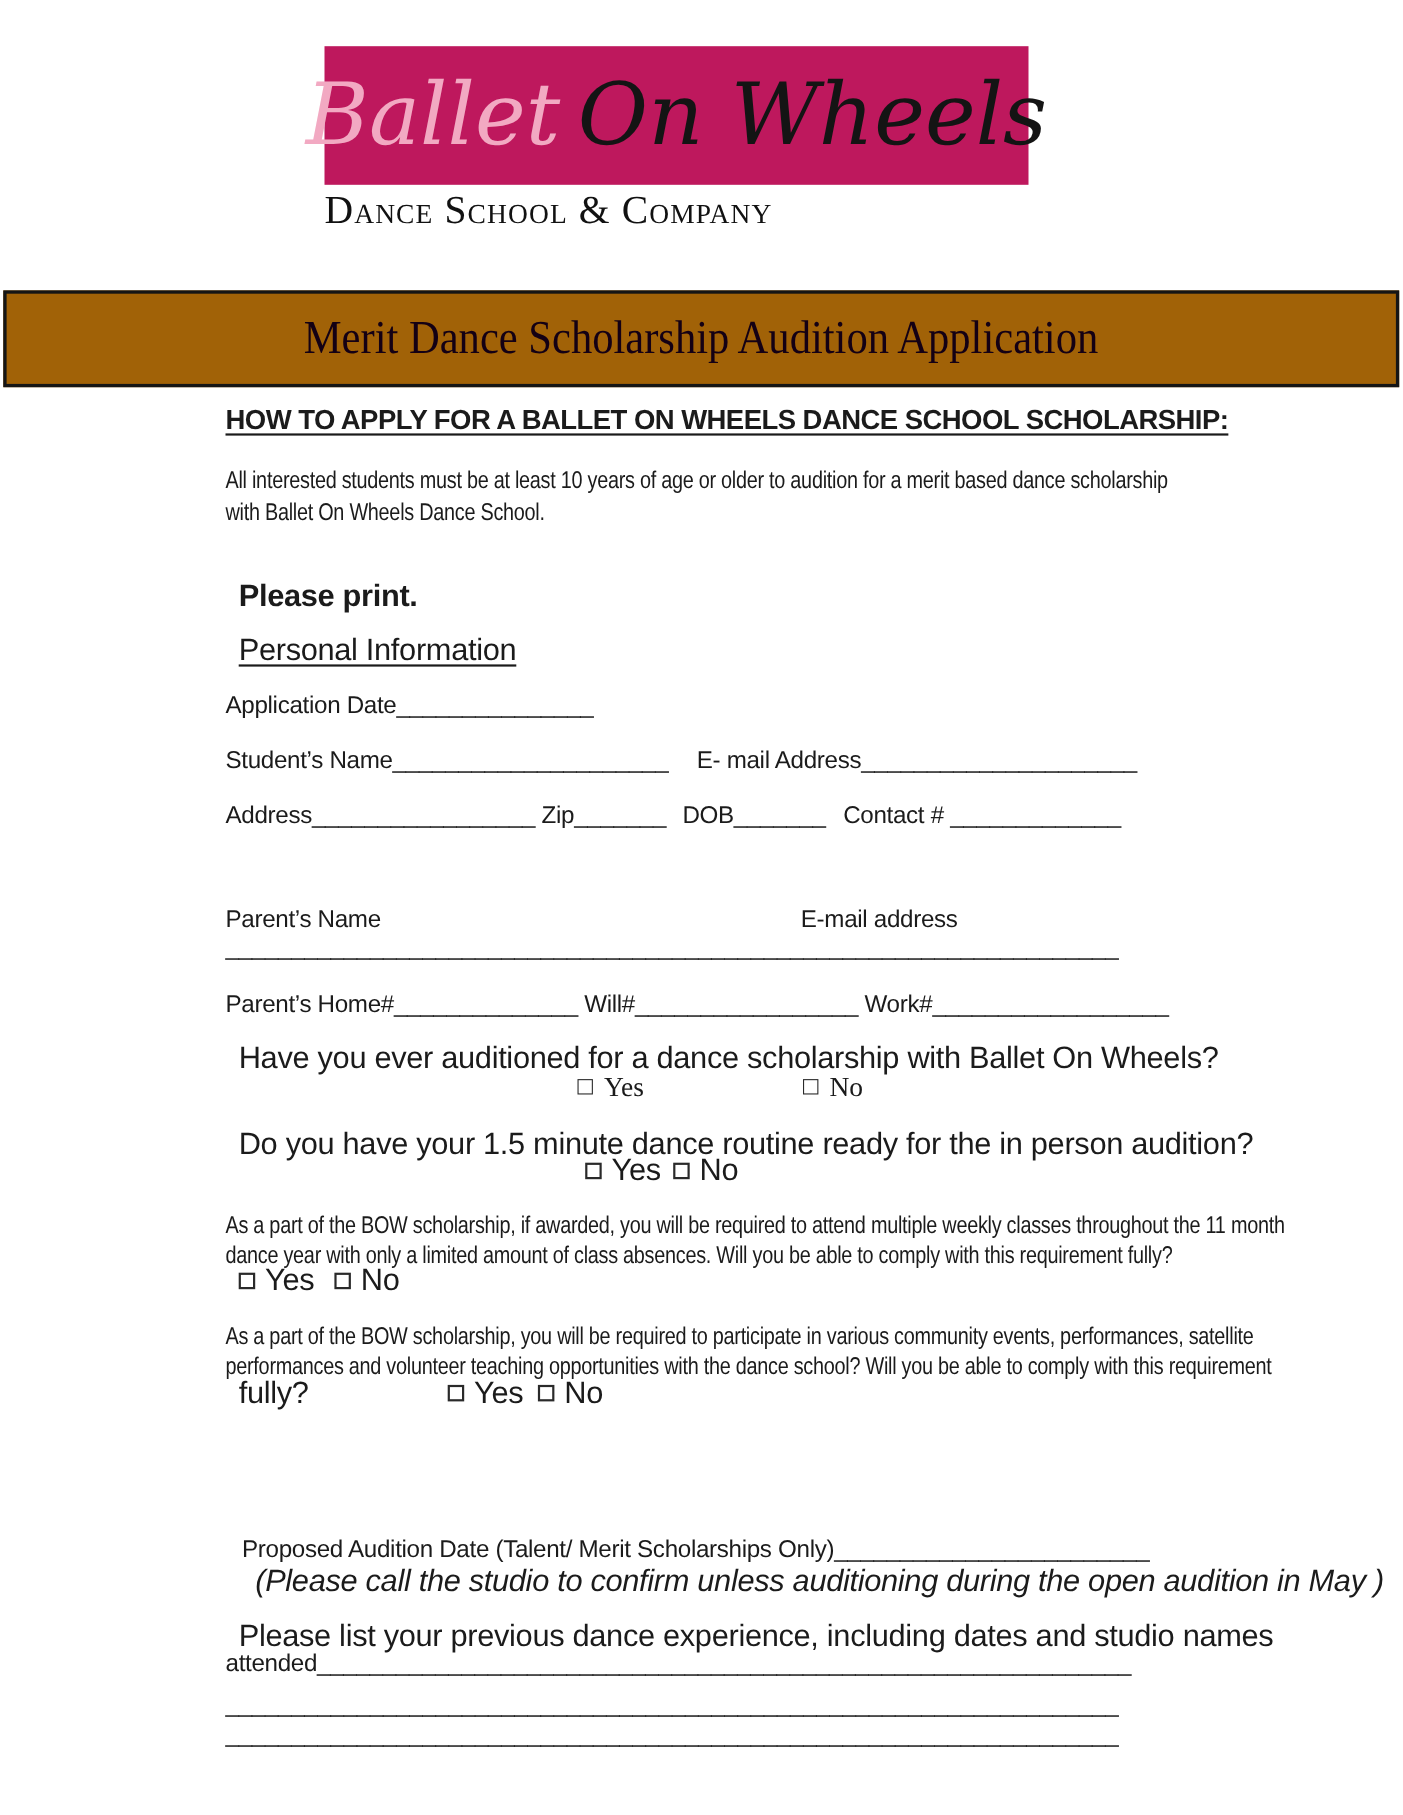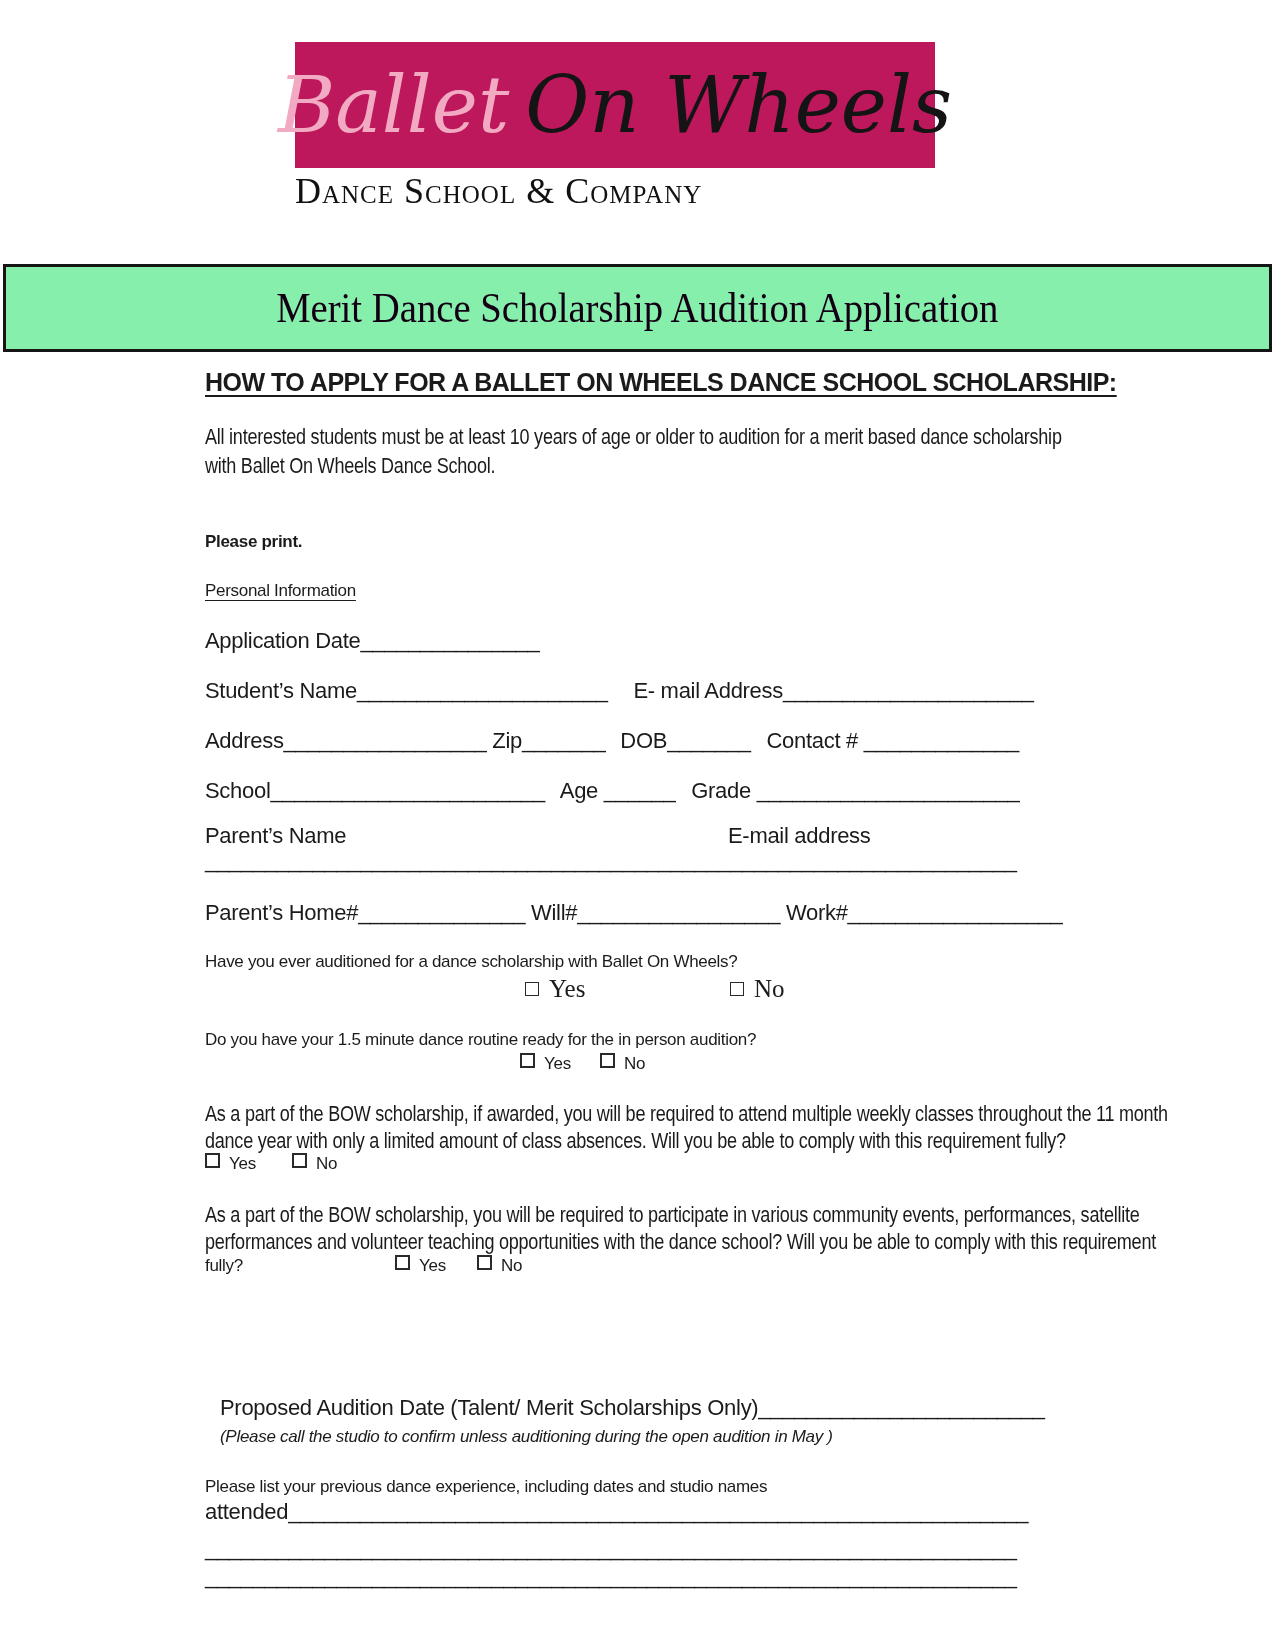--- a/index.html
+++ b/index.html
@@ -26,34 +26,34 @@
   .logo-script.black{color:#141414;}
   .logo-subtitle{
     position:absolute;left:295px;top:170px;width:640px;
     font-family:"Liberation Serif",serif;
     font-variant:small-caps;
     font-size:36px;letter-spacing:1px;color:#111;
   }
   
   .banner{
     position:absolute;left:3px;top:264px;width:1263px;height:82px;
-    background:#86efac;
+    background:#a16207;
     border:3px solid #151515;
     text-align:center;line-height:82px;
   }
   .banner-title{
     display:inline-block;
     font-family:"Liberation Serif",serif;
     font-size:43px;color:#140014;
     transform:scaleX(0.9);transform-origin:50% 50%;
     white-space:nowrap;
   }
   
   .abs{position:absolute;}
-  .txt{font-size:17px;letter-spacing:-0.3px;line-height:28px;}
+  .txt{font-size:28px;letter-spacing:-0.3px;line-height:28px;margin-left:12px;}
   .heading{
     font-size:25px;font-weight:bold;letter-spacing:-0.5px;
     text-decoration:underline;text-decoration-thickness:2px;text-underline-offset:4px;
     white-space:nowrap;
   }
   .para-line{
     font-size:22px;letter-spacing:-0.3px;line-height:27px;
     white-space:nowrap;transform:scaleX(0.82);transform-origin:0 0;
   }
   .bold{font-weight:bold;}
@@ -103,25 +103,20 @@
     <span class="seg" style="margin-left:20px;">E- mail Address_____________________</span>
   </div>
 
   <div class="abs fieldline" style="left:205px;top:728px;">
     <span class="seg">Address_________________</span>
     <span class="seg">Zip_______</span>
     <span class="seg" style="margin-left:9px;">DOB_______</span>
     <span class="seg" style="margin-left:10px;">Contact # _____________</span>
   </div>
 
-  <div class="abs fieldline" style="left:205px;top:778px;">
-    <span class="seg">School_______________________</span>
-    <span class="seg" style="margin-left:9px;">Age ______</span>
-    <span class="seg" style="margin-left:10px;">Grade ______________________</span>
-  </div>
 
   <div class="abs fieldline" style="left:205px;top:823px;width:900px;">
     <span class="seg">Parent’s Name</span>
     <span class="seg" style="position:absolute;left:523px;">E-mail address</span>
   </div>
   <div class="abs fieldline" style="left:205px;top:848px;">____________________________________________________________________</div>
 
   <div class="abs fieldline" style="left:205px;top:900px;">
     <span class="seg">Parent’s Home#______________</span>
     <span class="seg">Will#_________________</span>

